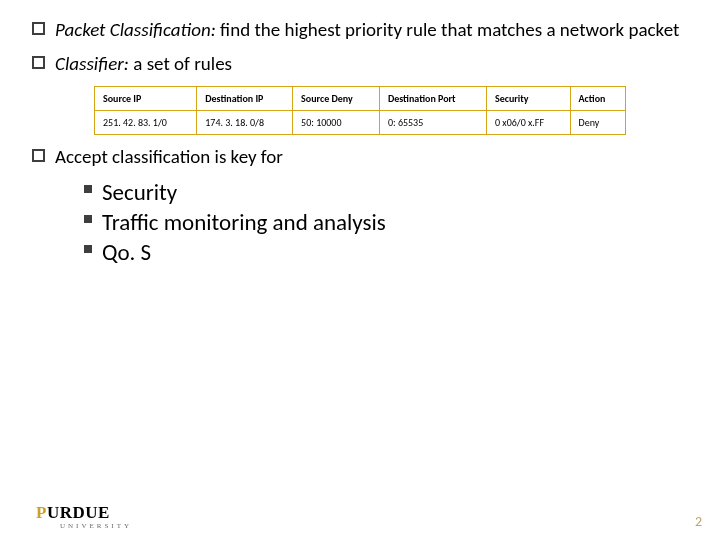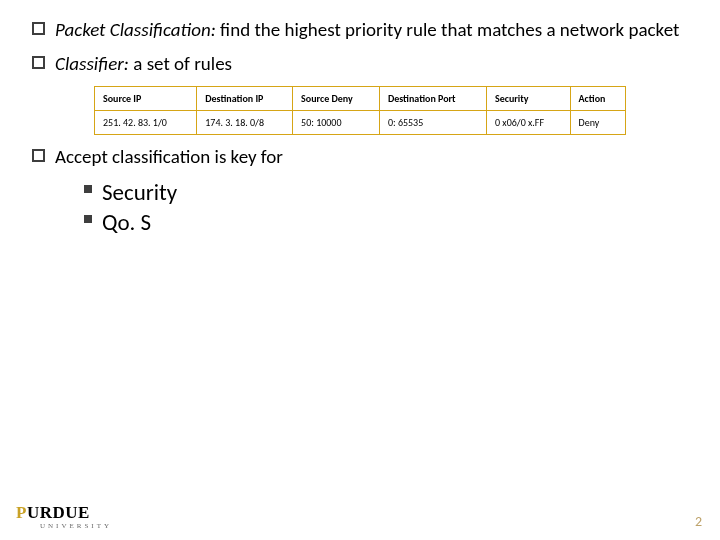--- a/index.html
+++ b/index.html
@@ -12,21 +12,21 @@
   .bullet .box { width: 13px; height: 13px; border: 2px solid #3e3e3e; background: #fff; flex: 0 0 auto; margin-top: 4px; margin-right: 10px; }
   .bullet .txt { flex: 1; }
   .bullet .term { font-style: italic; }
   table { border-collapse: collapse; width: 532px; margin: 6px auto 10px auto; font-size: 10px; }
   th, td { border: 1px solid #d6a516; padding: 5px 8px; text-align: left; vertical-align: top; }
   th { font-weight: 700; background: #fff; }
   .subbullets { margin-left: 56px; margin-top: 2px; }
   .subbullet { display: flex; align-items: flex-start; font-size: 23px; margin: 2px 0; }
   .subbullet .sq { width: 8px; height: 8px; background: #3e3e3e; margin-top: 7px; margin-right: 10px; flex: 0 0 auto; }
   .closing { font-style: italic; font-size: 22px; text-align: center; margin-top: 14px; }
-  .logo { position: absolute; left: 16px; bottom: 10px; font-family: Georgia, 'Times New Roman', serif; }
+  .logo { position: absolute; left: 36px; bottom: 10px; font-family: Georgia, 'Times New Roman', serif; }
   .logo .p { color: #c9a227; font-weight: 700; font-size: 17px; letter-spacing: 0.5px; }
   .logo .rest { color: #000; font-weight: 700; font-size: 17px; letter-spacing: 0.5px; }
   .logo .uni { display: block; color: #6b6b6b; font-size: 7px; letter-spacing: 3px; margin-top: -1px; margin-left: 24px; }
   .pagenum { position: absolute; right: 18px; bottom: 10px; color: #bda26a; font-size: 14px; }
 </style>
 </head>
 <body>
 
 <div class="slide">
 
@@ -74,20 +74,24 @@
       <span class="txt">Accept classification is key for</span>
     </div>
 
     <div class="subbullets">
       <div class="subbullet">
         <span class="sq"></span>
         <span>Security</span>
       </div>
       <div class="subbullet">
         <span class="sq"></span>
+        <span>Traffic monitoring and analysis</span>
+      </div>
+      <div class="subbullet">
+        <span class="sq"></span>
         <span>Qo. S</span>
       </div>
     </div>
 
   </div>
 
   <div class="logo">
     <span class="p">P</span><span class="rest">URDUE</span>
     <span class="uni">UNIVERSITY</span>
   </div>

